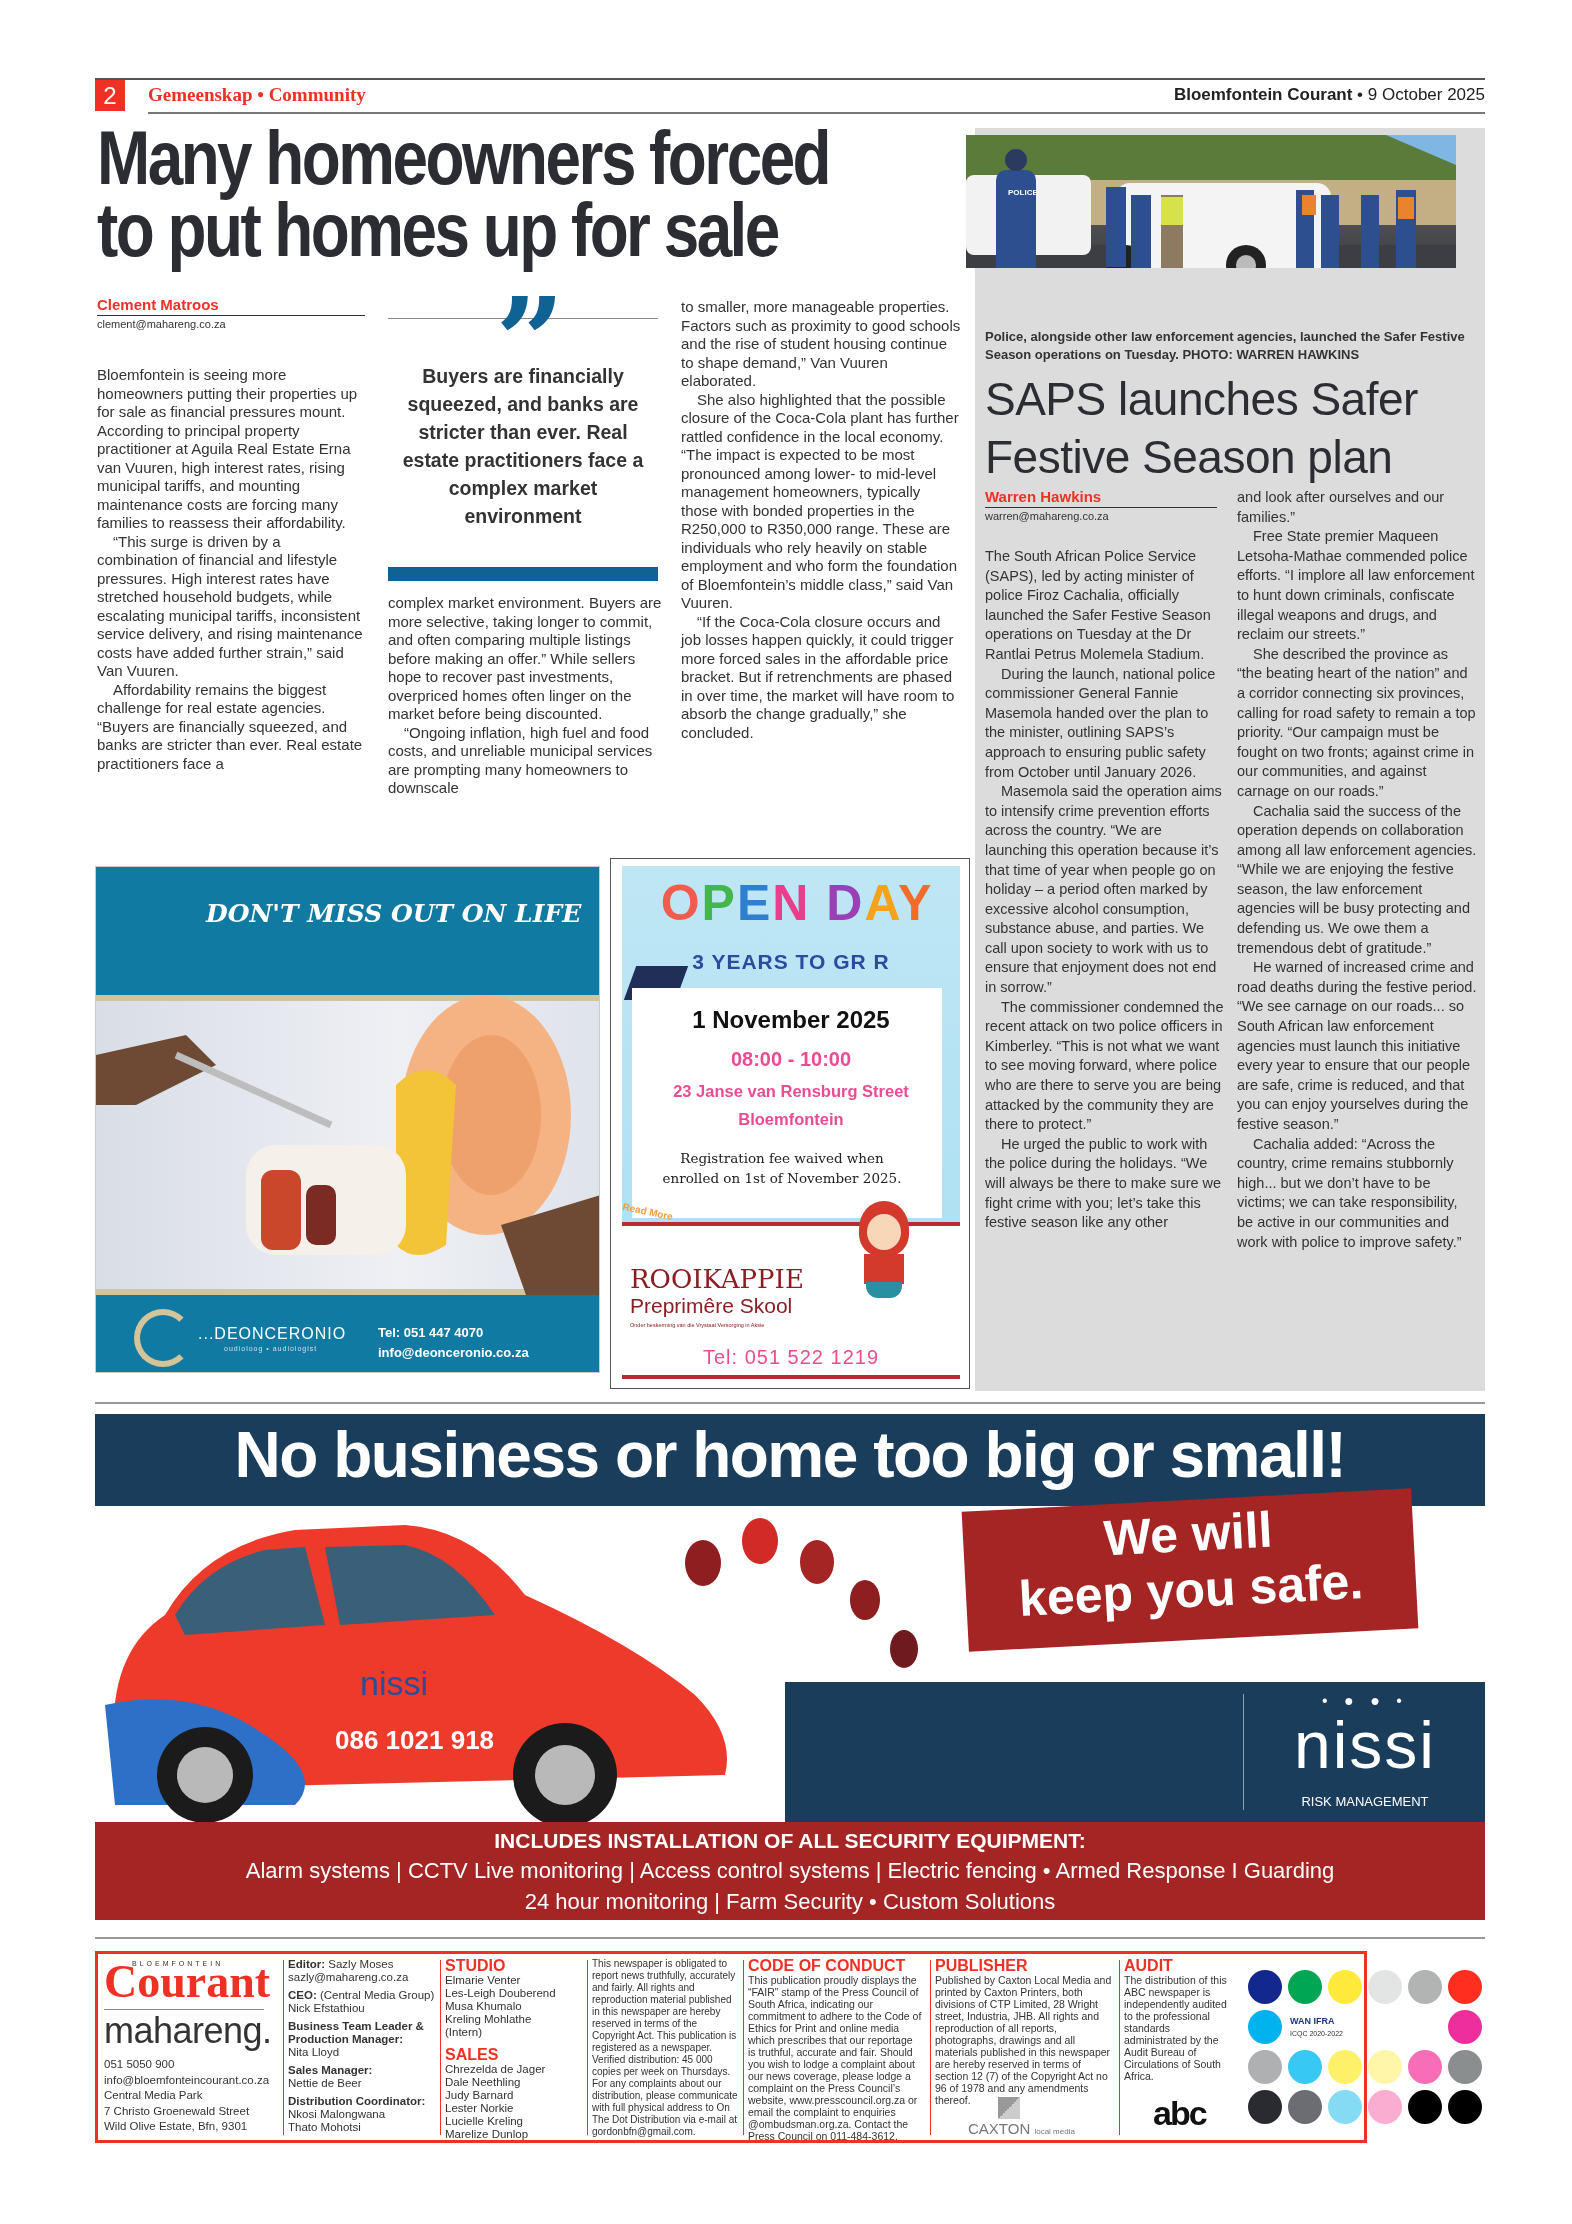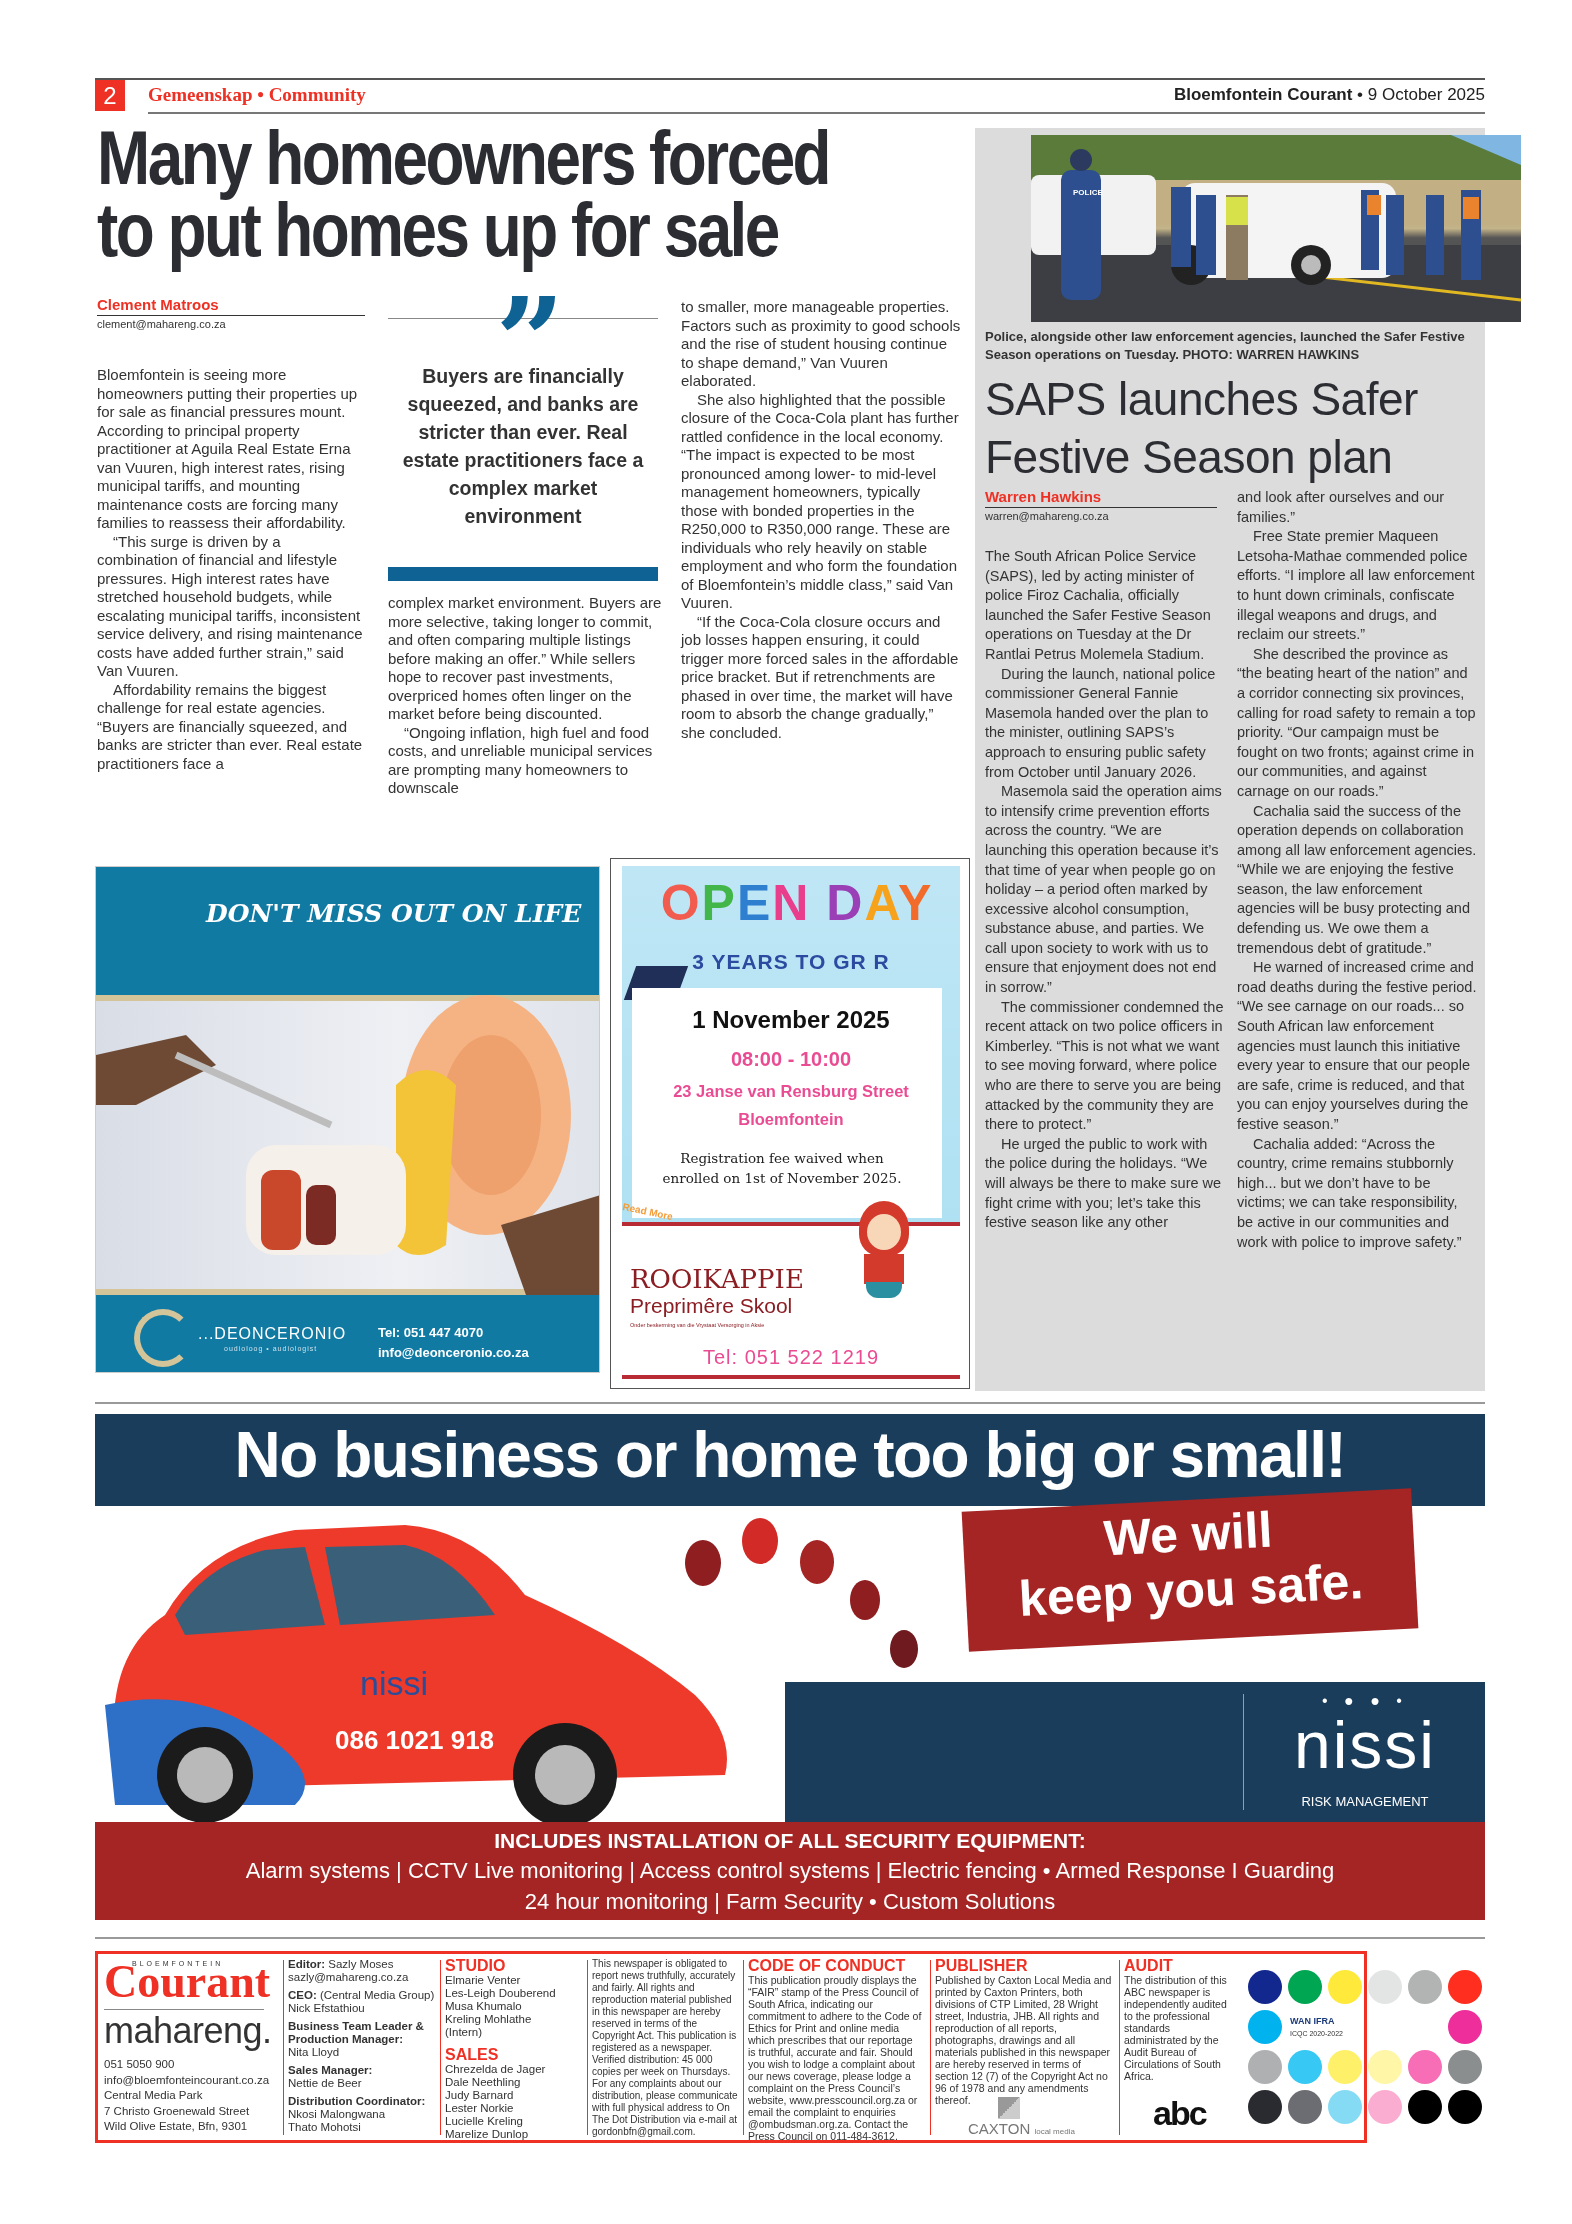--- a/index.html
+++ b/index.html
@@ -28,21 +28,21 @@
   .col p.ind { text-indent: 16px; }
 
   
   .pq-line { left: 388px; top: 318px; width: 270px; height: 1px; background: #888; }
   .pq-mark { left: 490px; top: 282px; width: 80px; height: 70px; color: #0e6394; font-family: "DejaVu Serif", serif; font-weight: bold; font-size: 120px; line-height: 120px; text-align: center; }
   .pq-text { left: 388px; top: 362px; width: 270px; text-align: center; font-weight: bold; font-size: 19.5px; line-height: 28px; color: #333; }
   .pq-bar { left: 388px; top: 567px; width: 270px; height: 14px; background: #0e6394; }
 
   
   .saps-box { left: 975px; top: 128px; width: 510px; height: 1263px; background: #dcdcdc; }
-  .saps-photo { left: 1031px; top: 135px; width: 490px; height: 187px; overflow: hidden; background: linear-gradient(#5a7a3a 0%, #6b8a44 30%, #b9a57a 42%, #c4b489 50%, #555 55%, #3b3d42 100%); }
+  .saps-photo { left: 966px; top: 135px; width: 490px; height: 133px; overflow: hidden; background: linear-gradient(#5a7a3a 0%, #6b8a44 30%, #b9a57a 42%, #c4b489 50%, #555 55%, #3b3d42 100%); }
   .caption { left: 985px; top: 328px; width: 495px; font-weight: bold; font-size: 13px; line-height: 18px; color: #333; }
   .saps-head { left: 985px; top: 370px; width: 495px; font-size: 46px; line-height: 58px; color: #2b2d33; letter-spacing: -0.5px; }
 
   
   .ad-hear { left: 95px; top: 866px; width: 505px; height: 507px; background: #117aa3; overflow: hidden; border: 1px solid #ccc; text-align: right; }
   .ad-open-frame { left: 610px; top: 858px; width: 360px; height: 531px; border: 1px solid #555; }
   .ad-open { left: 622px; top: 866px; width: 338px; height: 515px; background: linear-gradient(#bfe6f5, #a7dff2); overflow: hidden; }
 
   
   .nissi-top { left: 95px; top: 1414px; width: 1390px; height: 92px; background: #1b3d5c; }
@@ -89,21 +89,21 @@
 <div class="abs pq-bar"></div>
 
 <div class="abs col" style="left:388px; top:594px; width:275px;">
   <p>complex market environment. Buyers are more selective, taking longer to commit, and often comparing multiple listings before making an offer.” While sellers hope to recover past investments, overpriced homes often linger on the market before being discounted.</p>
   <p class="ind">“Ongoing inflation, high fuel and food costs, and unreliable municipal services are prompting many homeowners to downscale</p>
 </div>
 
 <div class="abs col" style="left:681px; top:298px; width:280px;">
   <p>to smaller, more manageable properties. Factors such as proximity to good schools and the rise of student housing continue to shape demand,” Van Vuuren elaborated.</p>
   <p class="ind">She also highlighted that the possible closure of the Coca-Cola plant has further rattled confidence in the local economy. “The impact is expected to be most pronounced among lower- to mid-level management homeowners, typically those with bonded properties in the R250,000 to R350,000 range. These are individuals who rely heavily on stable employment and who form the foundation of Bloemfontein’s middle class,” said Van Vuuren.</p>
-  <p class="ind">“If the Coca-Cola closure occurs and job losses happen ensuring, it could trigger more forced sales in the affordable price bracket. But if retrenchments are phased in over time, the market will have room to absorb the change gradually,” she concluded.</p>
+  <p class="ind">“If the Coca-Cola closure occurs and job losses happen quickly, it could trigger more forced sales in the affordable price bracket. But if retrenchments are phased in over time, the market will have room to absorb the change gradually,” she concluded.</p>
 </div>
 
 <div class="abs saps-box"></div>
 <div class="abs saps-photo">
   <svg width="490" height="185" viewBox="0 0 490 185">
     <rect x="0" y="0" width="490" height="45" fill="#5b7b3a"></rect>
     <polygon points="420,0 490,0 490,30" fill="#7fb7e2"></polygon>
     <rect x="0" y="45" width="490" height="45" fill="#c2b084"></rect>
     <rect x="0" y="110" width="490" height="75" fill="#3c3e44"></rect>
     <line x1="230" y1="135" x2="490" y2="165" stroke="#e1b722" stroke-width="3"></line>

